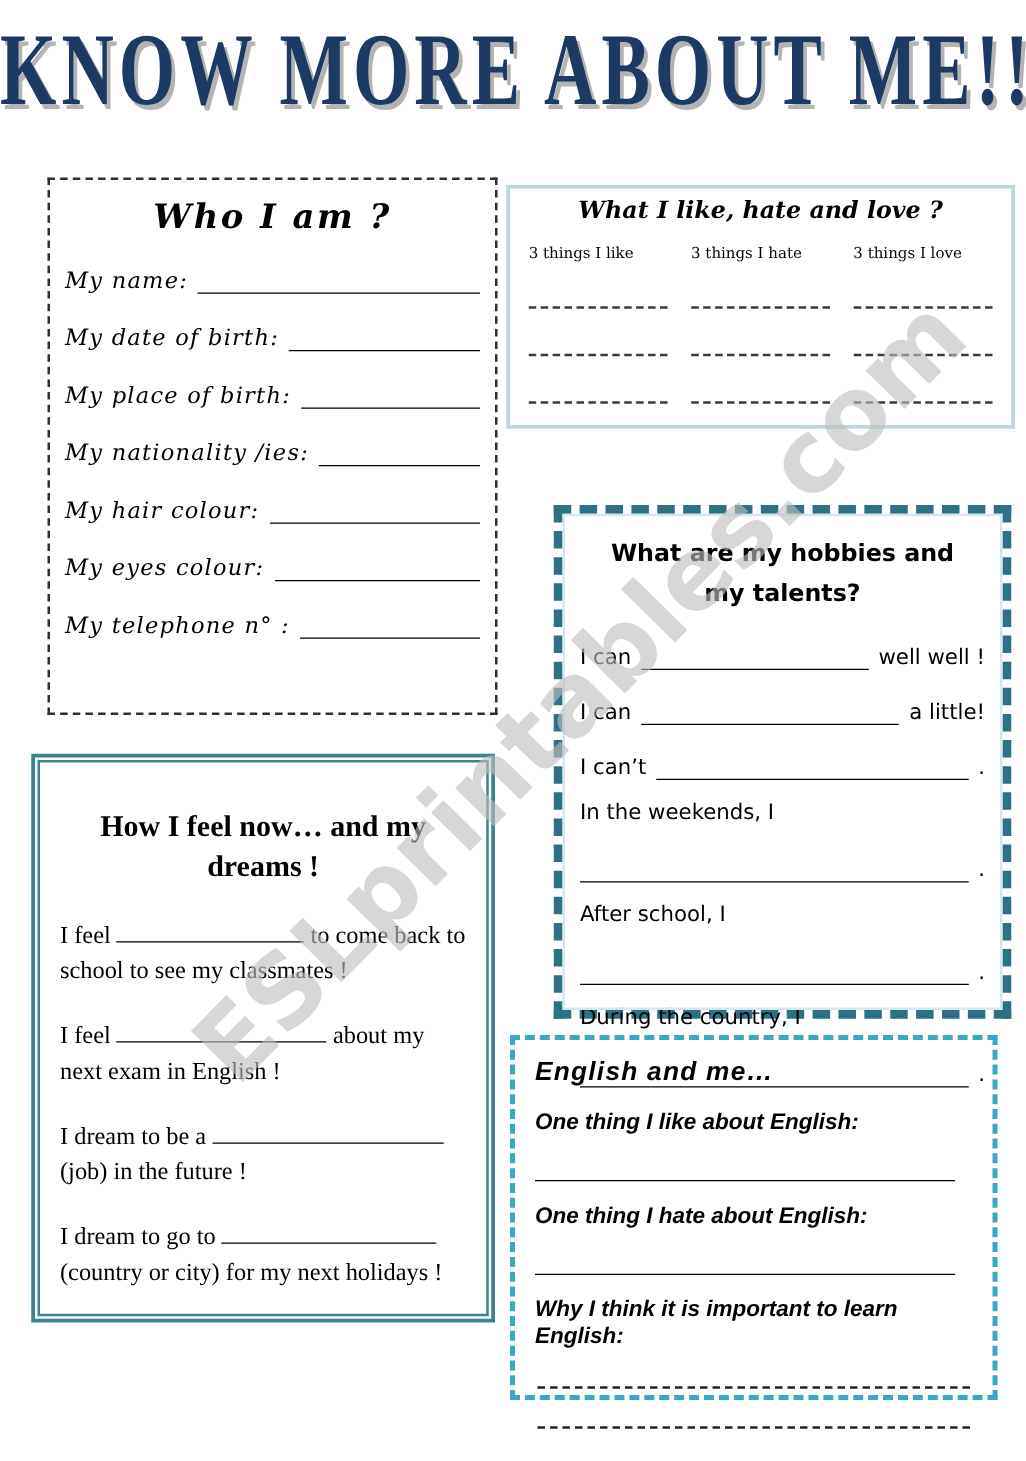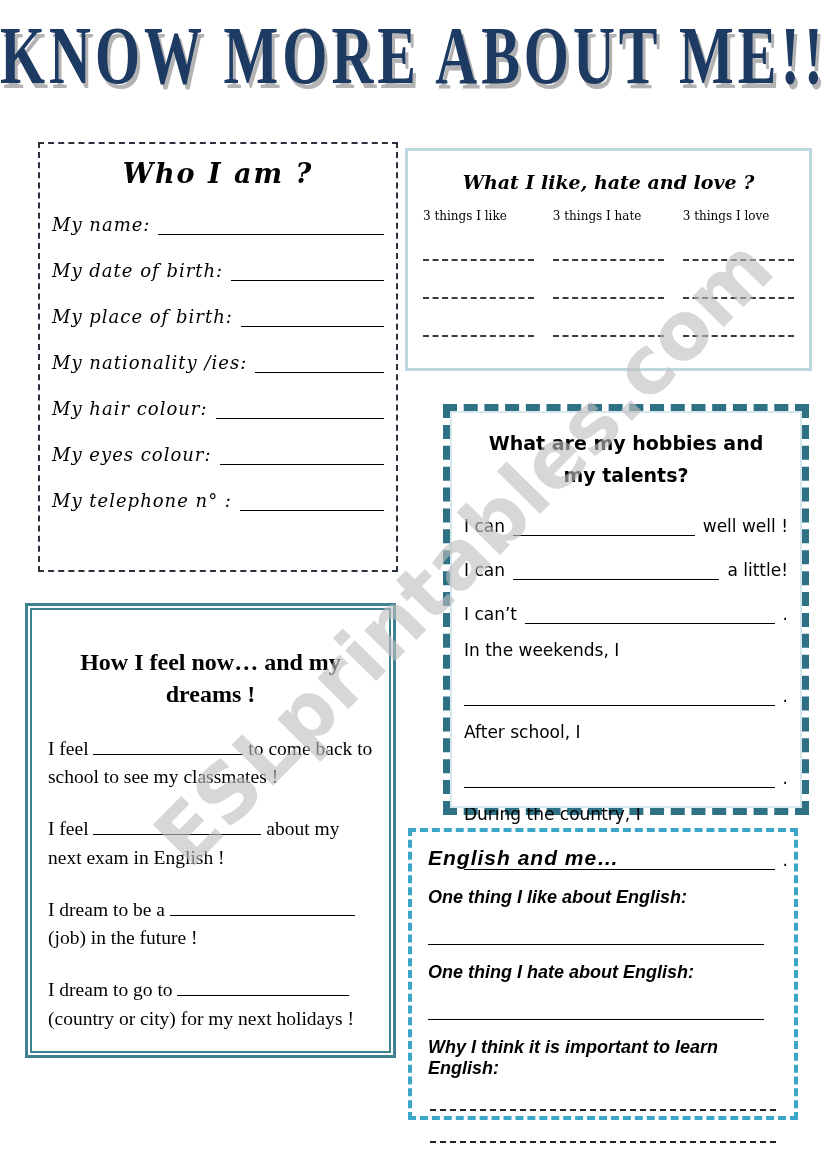--- a/index.html
+++ b/index.html
@@ -16,21 +16,21 @@
   .who{position:absolute;left:38px;top:142px;width:332px;height:414px;
     border:2px dashed #29313f;padding:6px 12px;}
   .who h2{margin:8px 0 4px;text-align:center;font-family:"DejaVu Serif",serif;
     font-style:italic;font-weight:bold;font-size:27px;letter-spacing:2px;}
   .who .row{display:flex;align-items:flex-end;margin-top:25px;
     font-family:"DejaVu Serif",serif;font-style:italic;font-size:18px;letter-spacing:1px;}
   .who .row .blank{flex:1;border-bottom:1.5px solid #000;margin-left:8px;height:1.05em;}
 
   
   .likes{position:absolute;left:405px;top:148px;width:371px;height:189px;
-    border:3px solid #bcd8e1;padding:14px 15px;font-family:"DejaVu Serif",serif;}
+    border:3px solid #bcd8e1;padding:0 15px;font-family:"DejaVu Serif",serif;}
   .likes h2{margin:6px 0 16px;text-align:center;font-weight:bold;font-style:italic;font-size:19px;}
   .likes .cols{display:flex;justify-content:space-between;}
   .likes .col{width:30%;}
   .likes .col .hdr{font-size:12px;}
   .likes .col .dline{border-bottom:2px dashed #3a3a3a;margin-top:36px;}
 
   
   .hobbies{position:absolute;left:443px;top:404px;width:324px;height:385px;
     border:7px dashed #2e7084;outline:2px solid #d6e8ee;outline-offset:-9px;
     padding:6px 14px;font-family:"DejaVu Sans",sans-serif;font-size:17px;}

